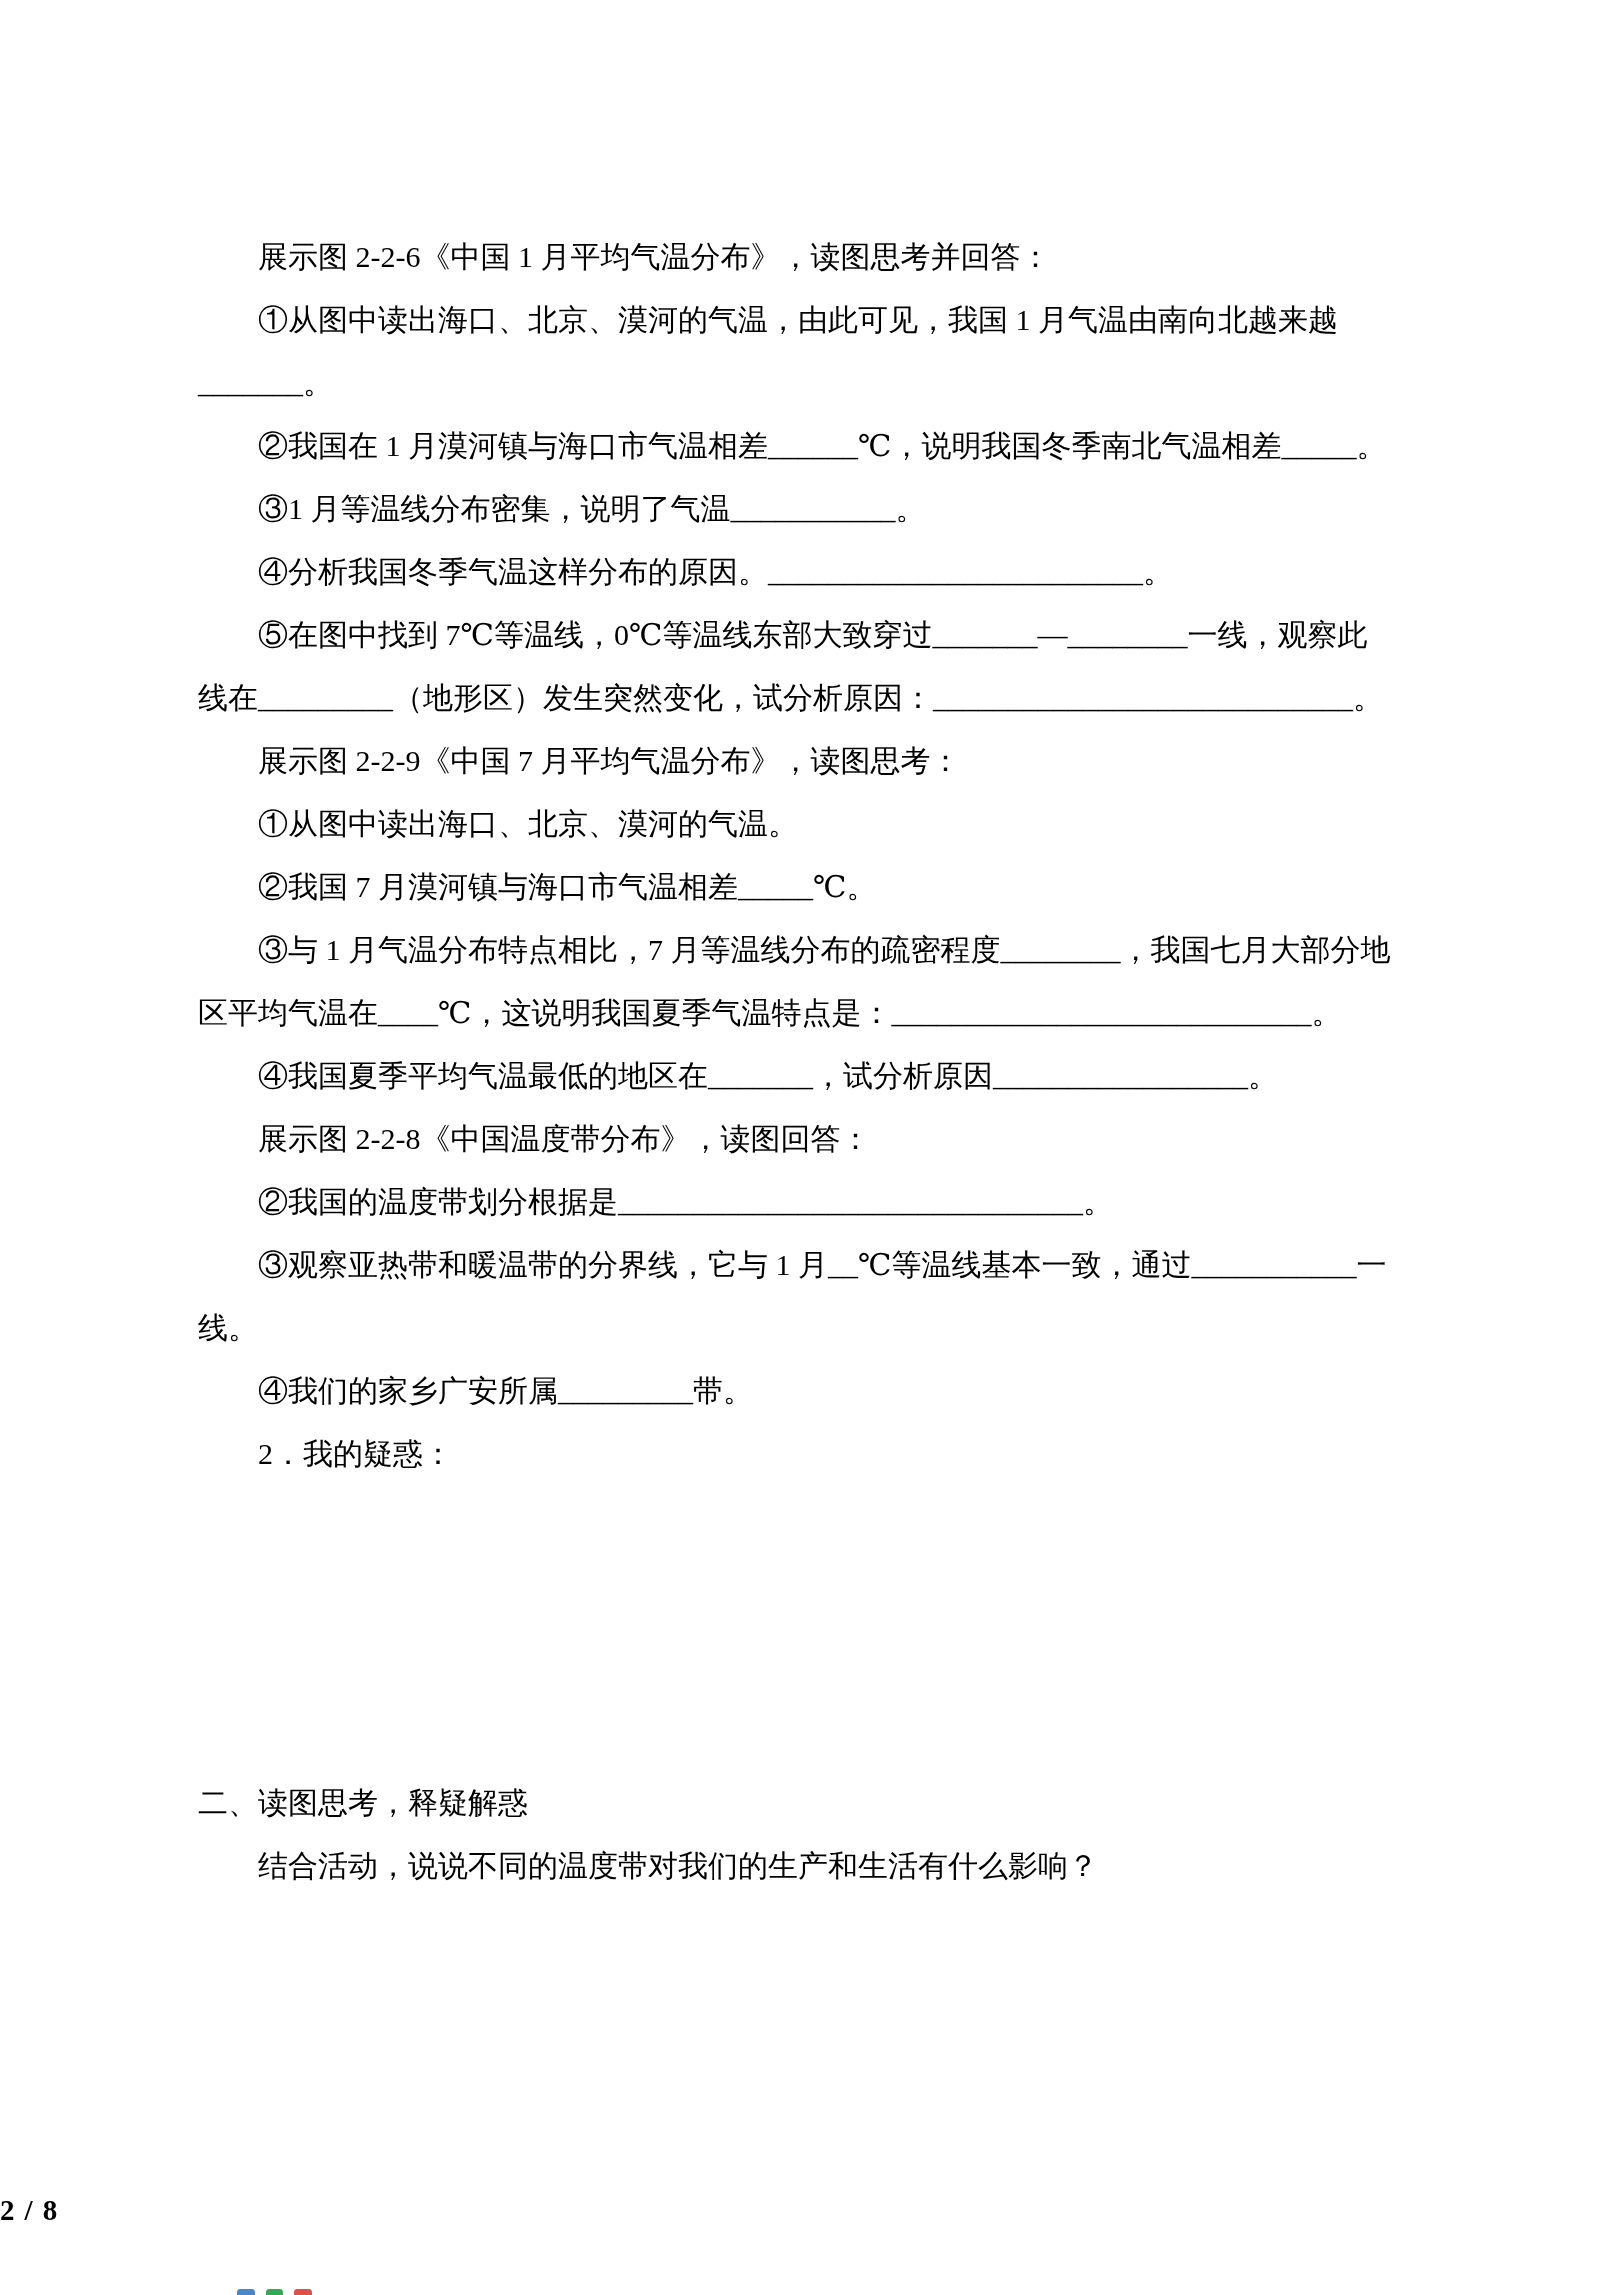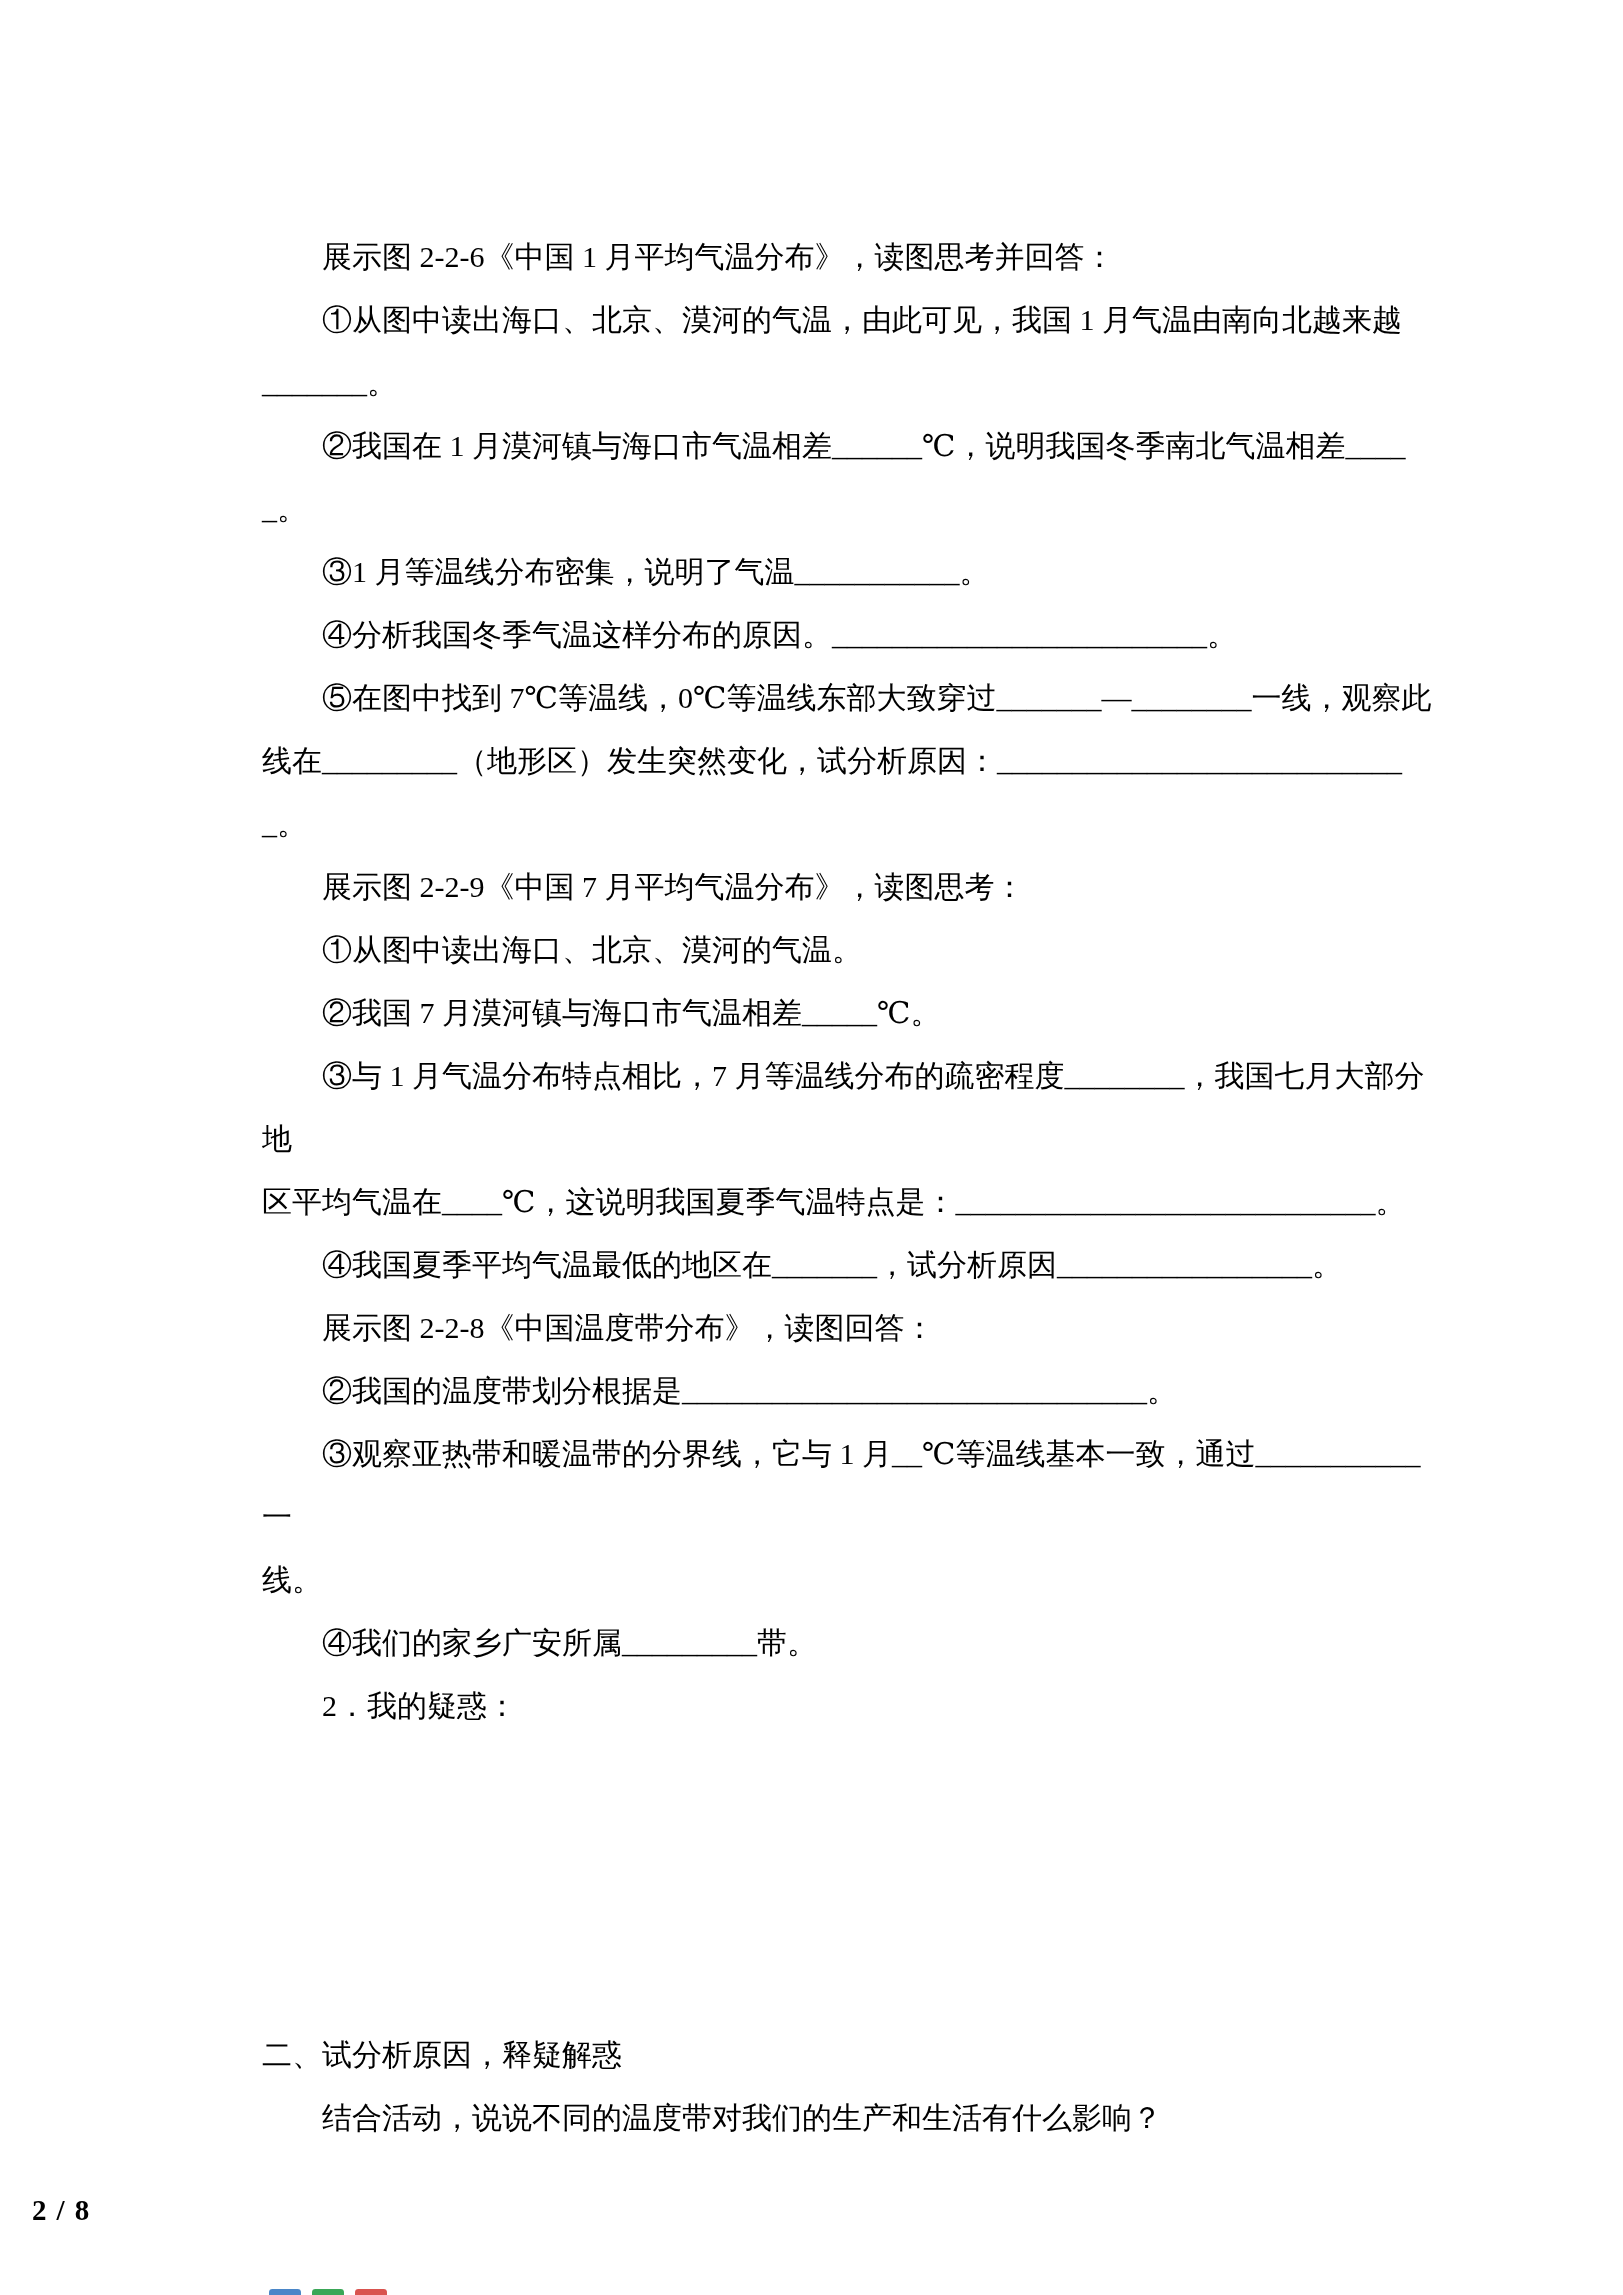--- a/index.html
+++ b/index.html
@@ -1,15 +1,15 @@
 <!DOCTYPE html>
 <html style="font-size:11px"><head>
 <meta charset="utf-8">
 <style>
-  * { box-sizing: border-box; padding-left: 32px; }
+  * { box-sizing: border-box; }
   html, body { margin: 0; padding: 0; }
   body {
     width: 1623px;
     height: 2295px;
     background: #ffffff;
     position: relative;
     overflow: hidden;
     font-family: "Liberation Serif", "DejaVu Serif", serif;
     color: #000000;
   }
@@ -78,21 +78,21 @@
     <p class="line">②我国 7 月漠河镇与海口市气温相差_____℃。</p>
     <p class="line">③与 1 月气温分布特点相比，7 月等温线分布的疏密程度________，我国七月大部分地
 区平均气温在____℃，这说明我国夏季气温特点是：____________________________。</p>
     <p class="line">④我国夏季平均气温最低的地区在_______，试分析原因_________________。</p>
     <p class="line">展示图 2-2-8《中国温度带分布》，读图回答：</p>
     <p class="line">②我国的温度带划分根据是_______________________________。</p>
     <p class="line">③观察亚热带和暖温带的分界线，它与 1 月__℃等温线基本一致，通过___________一
 线。</p>
     <p class="line">④我们的家乡广安所属_________带。</p>
     <p class="line">2．我的疑惑：</p>
-    <p class="line section">二、试分析原因，释疑解惑</p>
+    <p class="line section">二、读图思考，释疑解惑</p>
     <p class="line">结合活动，说说不同的温度带对我们的生产和生活有什么影响？</p>
   </div>
 
   <div class="footer">2 / 8</div>
 
   <div class="edge-marks">
     <span class="edge-mark" style="background: rgb(74, 134, 200);"></span>
     <span class="edge-mark" style="background: rgb(58, 167, 87);"></span>
     <span class="edge-mark" style="background: rgb(217, 83, 79);"></span>
   </div>

